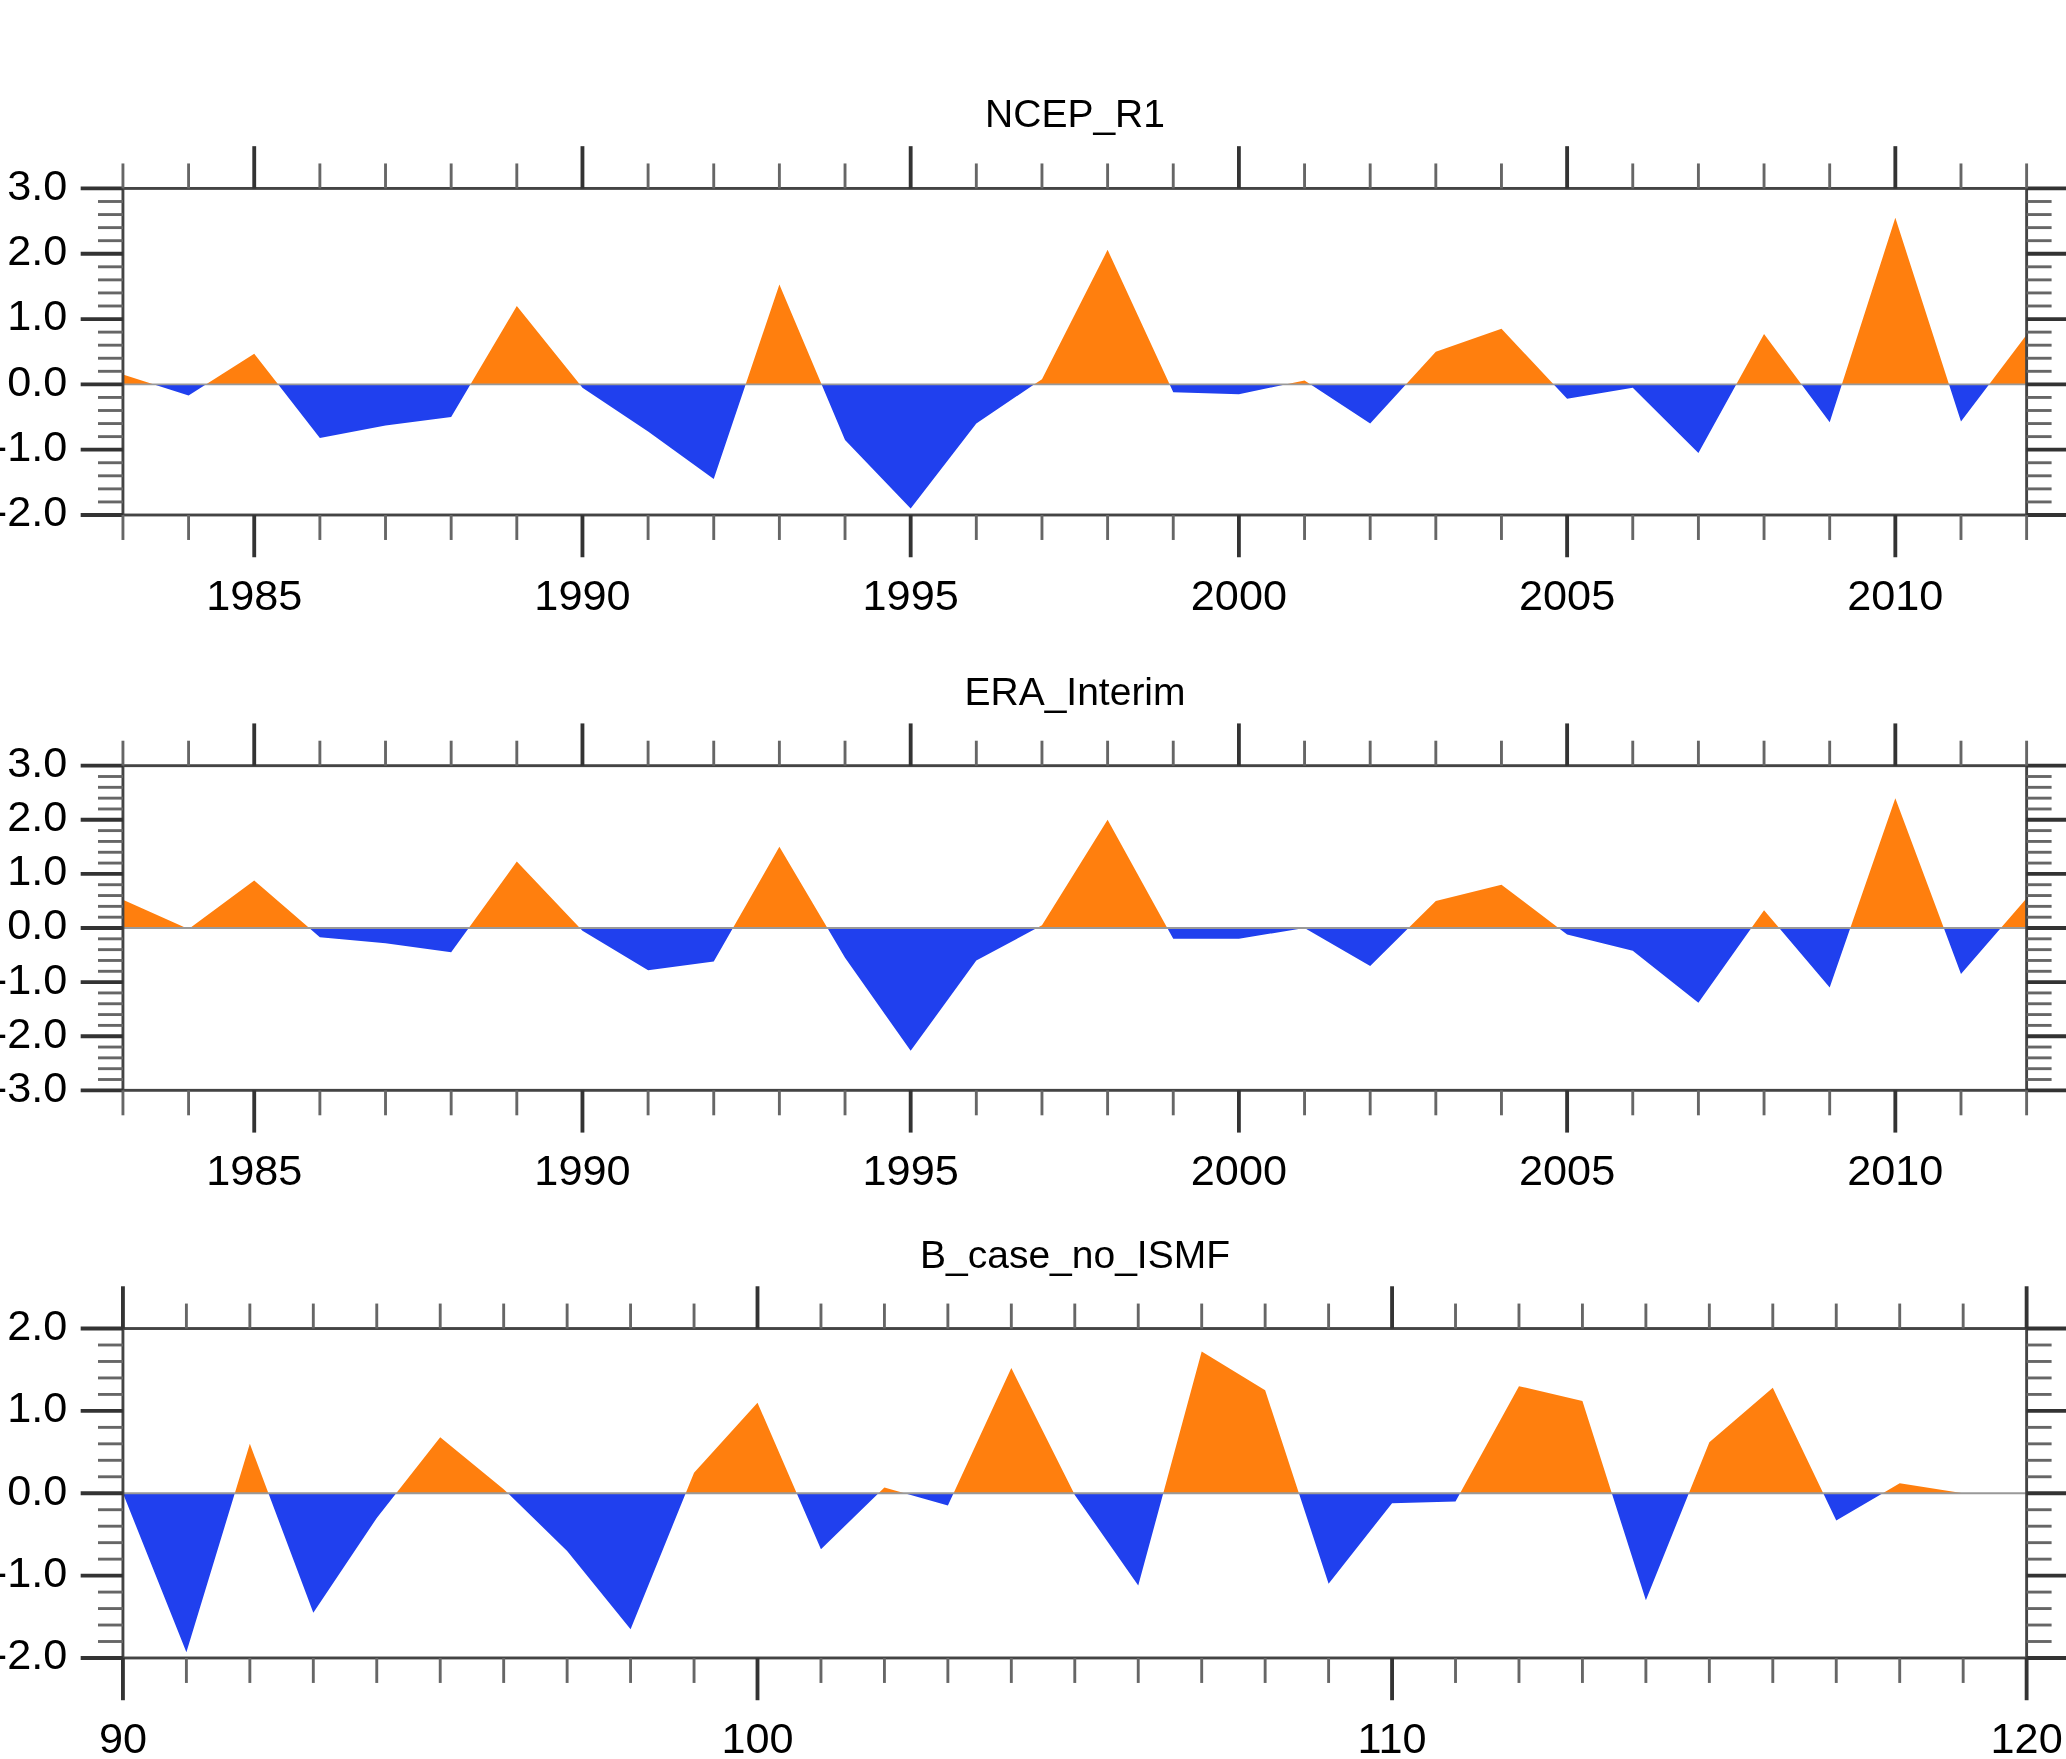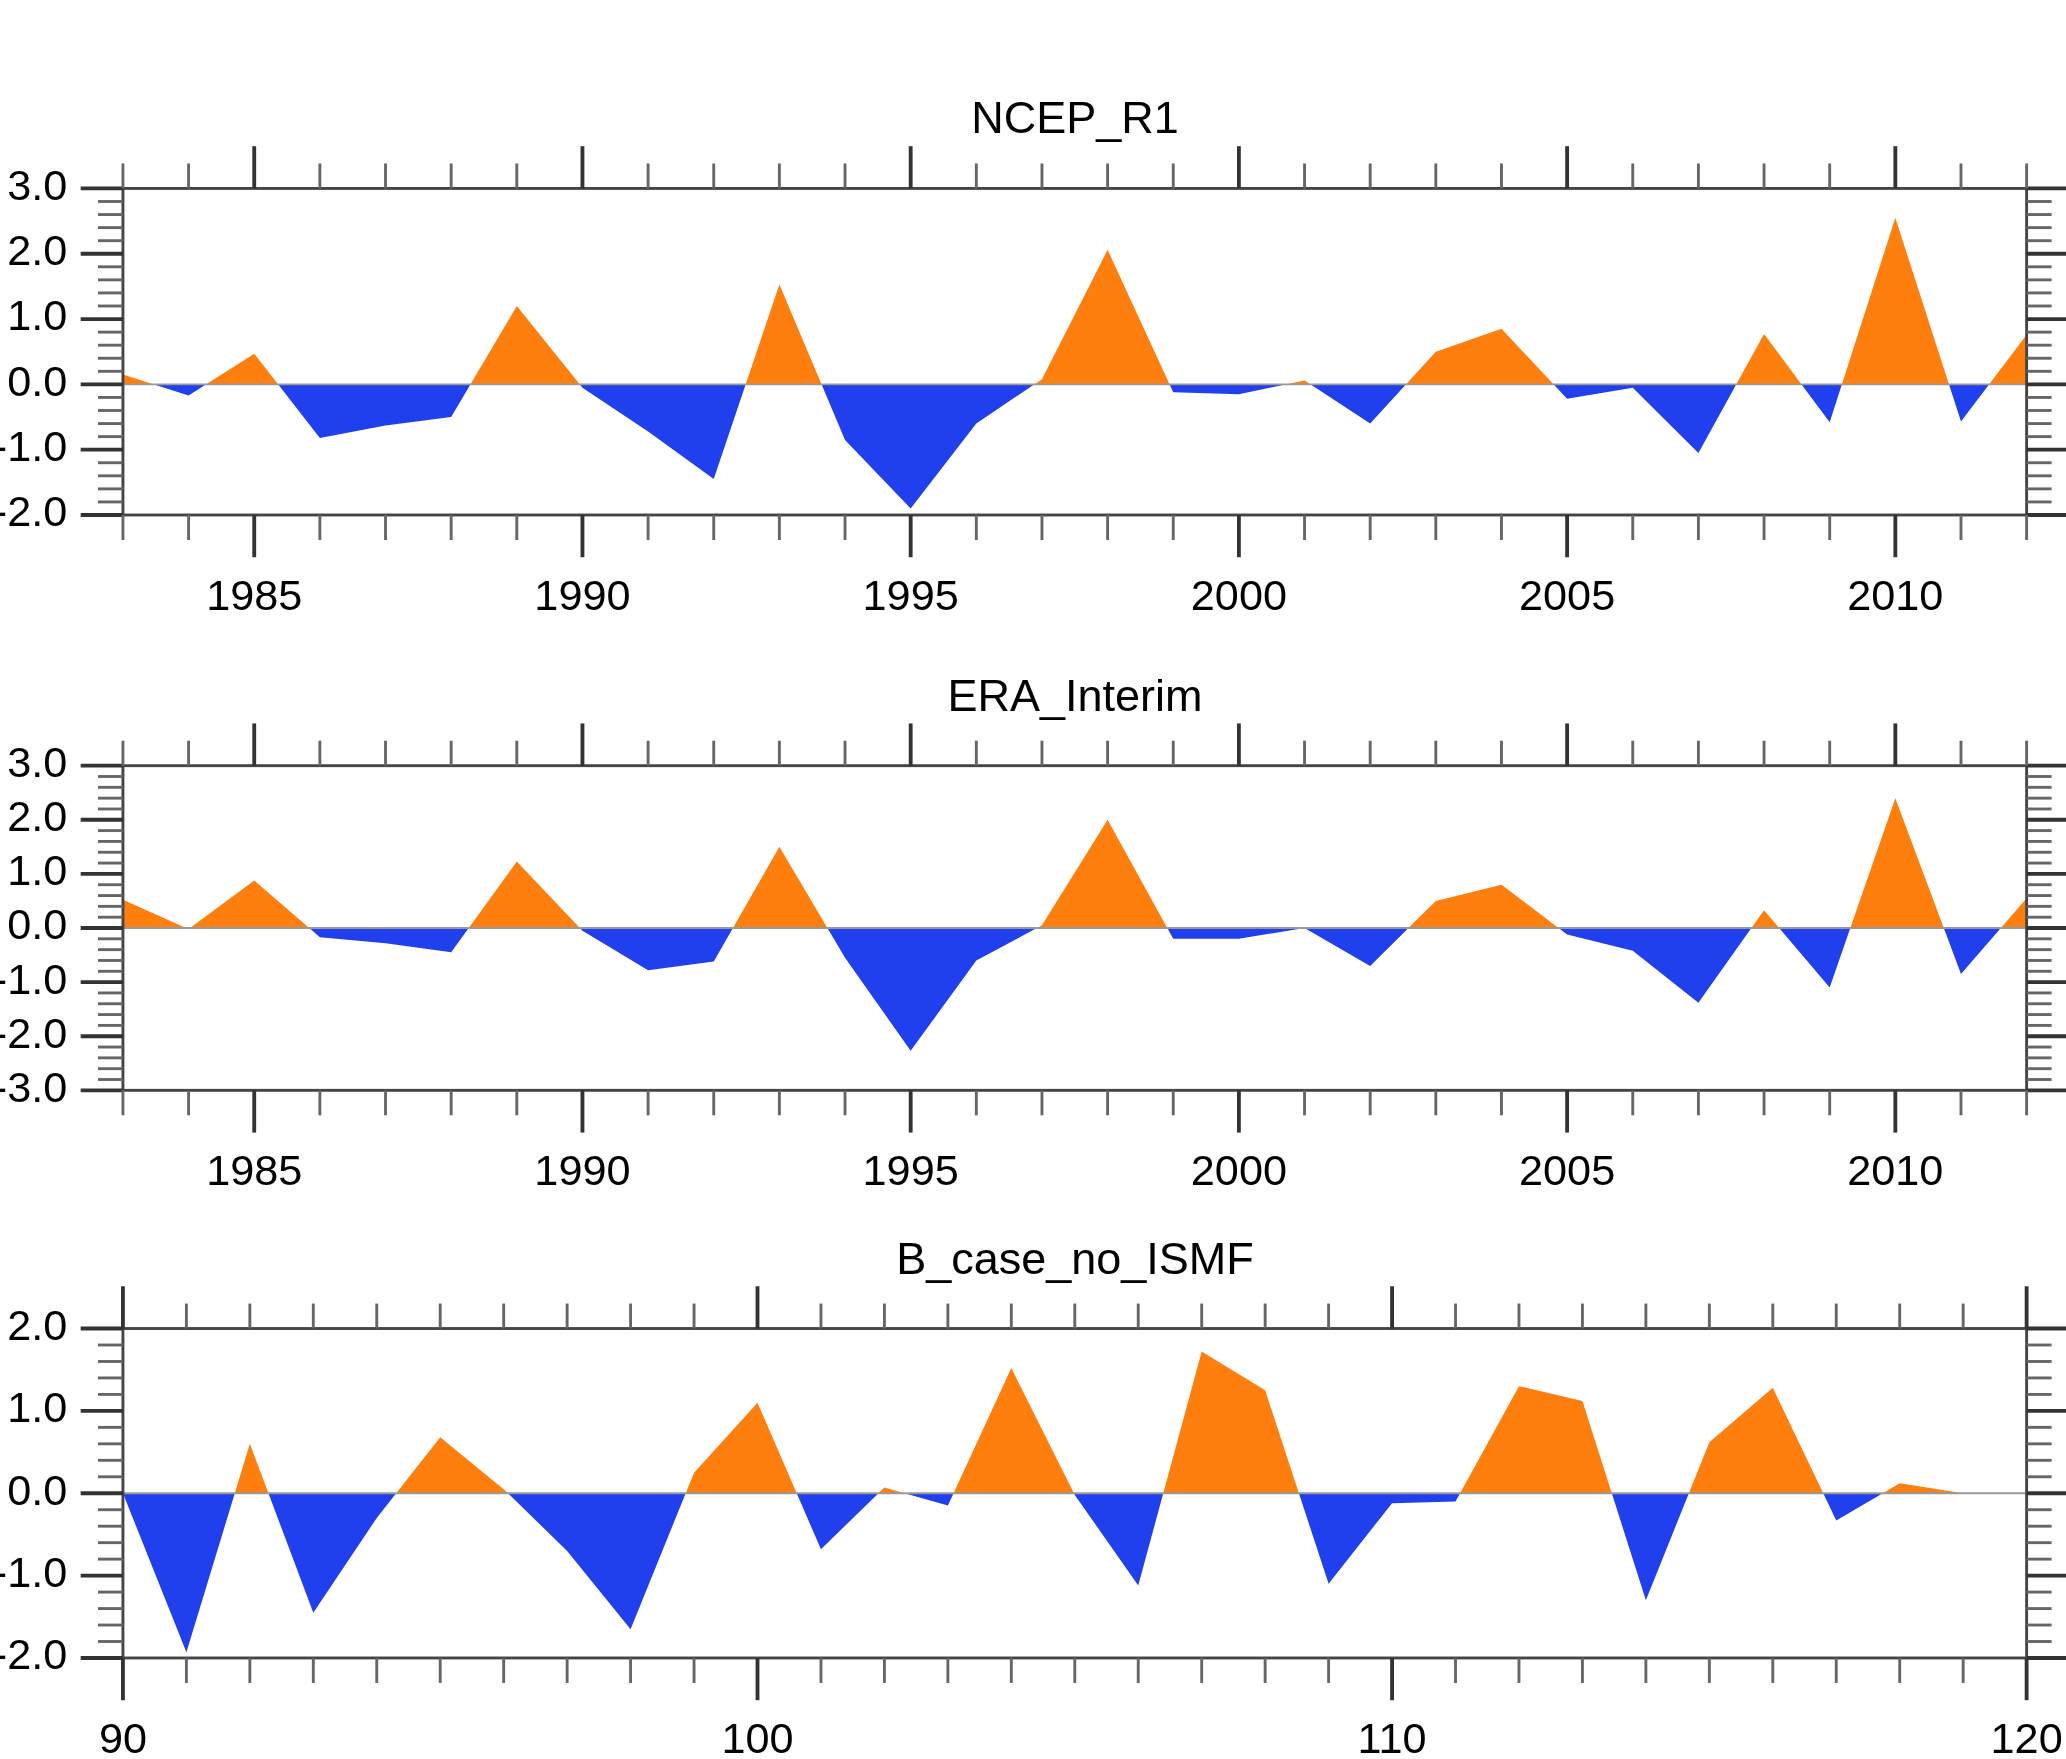--- a/index.html
+++ b/index.html
@@ -29,21 +29,21 @@
     text-align: center;
     font-size: 63px;
     letter-spacing: 0px;
     font-family: "Liberation Sans", sans-serif;
     color: #000;
     white-space: nowrap;
   }
   .panel-title {
     position: absolute;
     text-align: center;
-    font-size: 45px;
+    font-size: 39px;
     font-family: "Liberation Sans", sans-serif;
     color: #000;
     white-space: nowrap;
   }
   .axis-label {
     font-family: "Liberation Sans", sans-serif;
     fill: #000;
   }
   .ytick-label {
     font-size: 45px;

